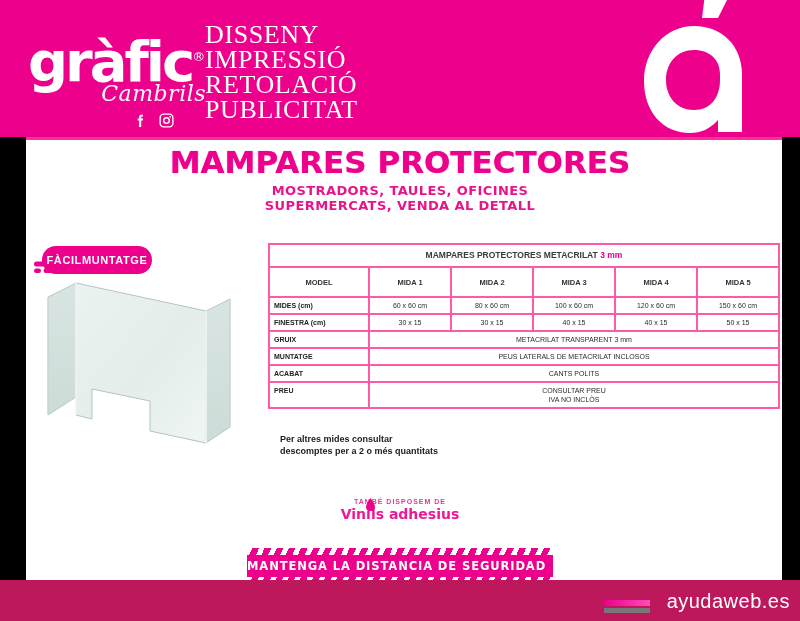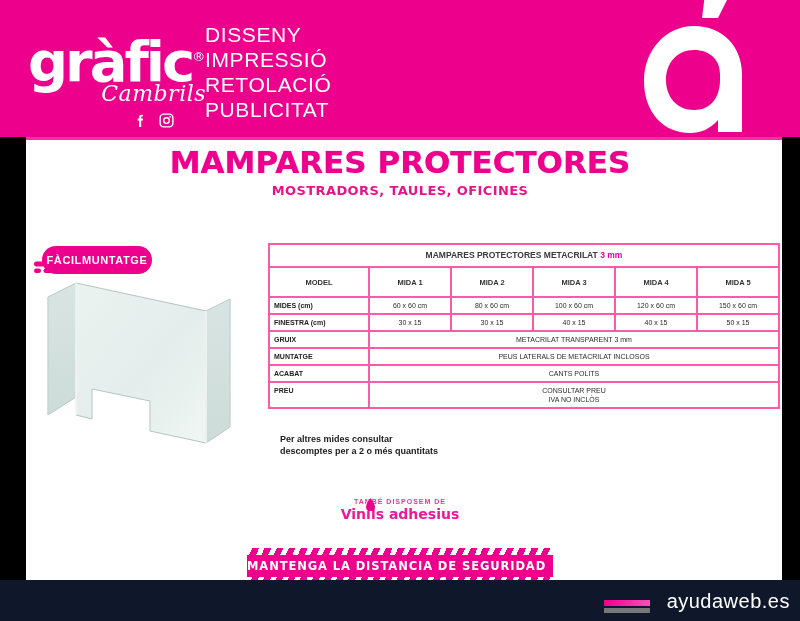--- a/index.html
+++ b/index.html
@@ -7,21 +7,21 @@
   .page{position:relative;width:800px;height:621px;background:#ffffff;border-radius:21px;}
 
   
   .header{position:absolute;left:0;top:0;width:800px;height:137px;background:#ec008c;overflow:hidden;}
   .logo-wrap{position:absolute;left:28px;top:28px;width:180px;height:100px;}
   .logo-main{font-family:"DejaVu Sans",sans-serif;font-weight:700;font-size:56px;color:#ffffff;letter-spacing:-3px;line-height:58px;}
   .logo-reg{font-size:13px;vertical-align:super;font-weight:400;}
   .logo-sub{font-family:"DejaVu Serif",serif;font-style:italic;font-size:22px;color:#ffffff;text-align:right;margin-top:-10px;margin-right:2px;letter-spacing:0.5px;}
   .socials{position:absolute;left:132px;top:112px;display:flex;gap:9px;align-items:center;}
   .soc-ic{width:17px;height:17px;display:block;}
-  .head-claims{position:absolute;left:205px;top:22px;color:#ffffff;font-size:21px;line-height:25px;letter-spacing:0.6px;font-family:Liberation Sans, sans-serif;}
+  .head-claims{position:absolute;left:205px;top:22px;color:#ffffff;font-size:26px;line-height:25px;letter-spacing:0.6px;font-family:Liberation Serif, serif;}
   .head-claims div{white-space:nowrap;}
   .big-a{position:absolute;right:36px;top:-18px;width:150px;height:175px;}
 
   .header-rule{position:absolute;left:0;top:137px;width:800px;height:3px;background:#ff2e9b;}
 
   
   .title-main{position:absolute;left:0;top:144px;width:800px;text-align:center;
      font-family:"DejaVu Sans",sans-serif;font-weight:700;font-size:31px;color:#ec008c;
      letter-spacing:0px;text-shadow:0 0 1px #ff3da6;}
   .title-sub{position:absolute;left:0;top:183px;width:800px;text-align:center;
@@ -62,21 +62,21 @@
   .safety-txt{color:#ffffff;font-family:"DejaVu Sans",sans-serif;font-weight:700;font-size:11.5px;letter-spacing:.9px;}
   .stripe{position:absolute;left:247px;width:306px;height:7px;
      background:repeating-linear-gradient(115deg,#ffffff 0 5px,#ec008c 5px 11px);}
   .stripe-top{top:548px;}
   .stripe-bot{top:577px;}
 
   .bottom-bar{position:absolute;left:100px;top:600px;width:500px;height:9px;background:#ec008c;}
   .bottom-stripe{position:absolute;left:250px;top:592px;width:300px;height:7px;
      background:repeating-linear-gradient(115deg,#ffffff 0 5px,#ec008c 5px 11px);}
 
-  .watermark{position:absolute;right:0;bottom:0;width:800px;height:41px;background:#0f172a;}
+  .watermark{position:absolute;right:0;bottom:0;width:800px;height:41px;background:#be185d;}
   .wm-text{position:absolute;right:10px;bottom:8px;color:#ffffff;font-size:20px;letter-spacing:.5px;
      font-family:"Liberation Sans",sans-serif;}
   .wm-bar{position:absolute;right:150px;bottom:15px;width:46px;height:6px;
      background:linear-gradient(90deg,#ec008c,#ff4db8);}
   .wm-bar2{position:absolute;right:150px;bottom:8px;width:46px;height:5px;background:#777;}
   .blk-l{position:absolute;left:0;top:137px;width:26px;height:484px;background:#000;}
   .blk-r{position:absolute;right:0;top:137px;width:18px;height:484px;background:#000;}
 </style>
 </head>
 <body>
@@ -116,20 +116,21 @@
       <path d="M92 4 L120 4 L104 36 L88 36 Z" fill="#ffffff"></path>
       <path d="M80 44 C108 44 128 64 128 92 L128 150 L104 150 L104 138 C96 147 87 151 76 151 C49 151 30 130 30 99 C30 68 52 44 80 44 Z
                M80 68 C63 68 52 81 52 98 C52 115 63 128 80 128 C97 128 106 115 106 98 L106 92 C106 78 96 68 80 68 Z" fill="#ffffff"></path>
     </svg>
   </div>
   <div class="header-rule"></div>
 
   <div class="title-main">MAMPARES PROTECTORES</div>
   <div class="title-sub">
     <div>MOSTRADORS, TAULES, OFICINES</div>
+    <div>SUPERMERCATS, VENDA AL DETALL</div>
   </div>
 
   <svg class="badge-ic" viewBox="0 0 26 16">
     <rect x="0" y="3.5" width="11" height="5" rx="2.5" fill="#ec008c"></rect>
     <rect x="0" y="10.5" width="7" height="4.5" rx="2.2" fill="#ec008c"></rect>
     <rect x="9.5" y="10.5" width="9" height="4.5" rx="2.2" fill="#ec008c"></rect>
   </svg>
   <div class="badge">
     <span>FÀCIL</span>
     <span>MUNTATGE</span>

